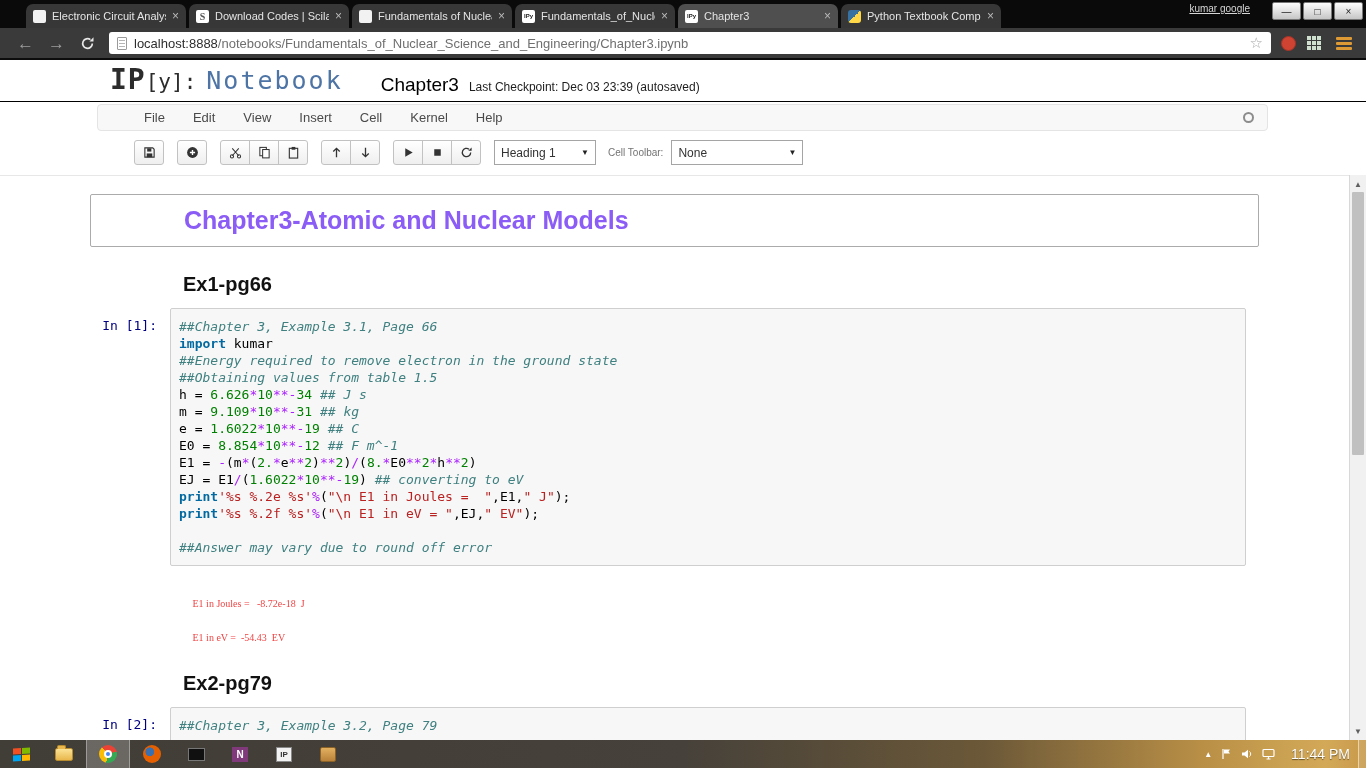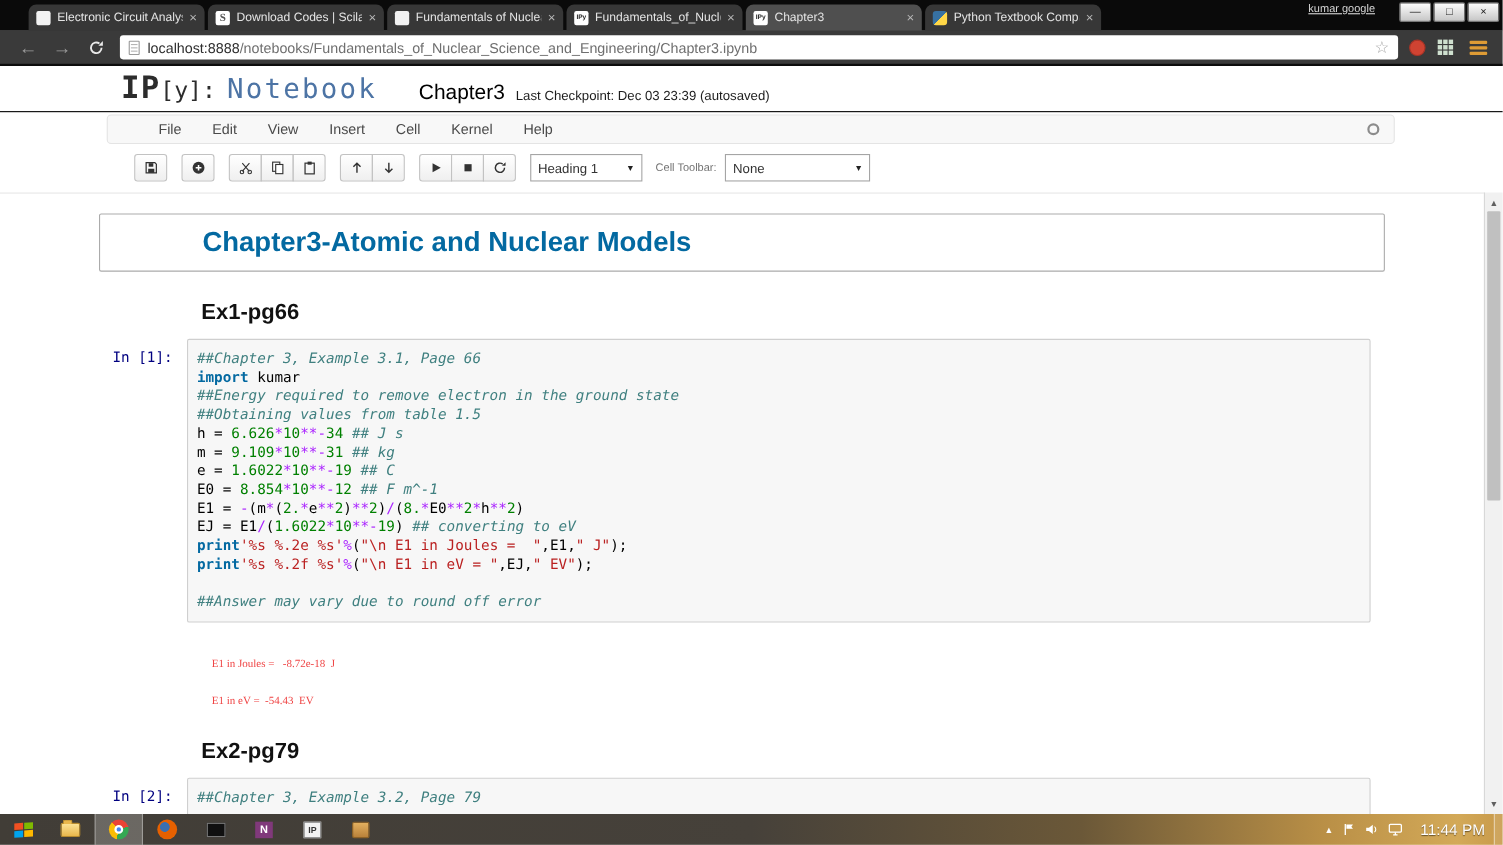--- a/index.html
+++ b/index.html
@@ -47,37 +47,37 @@
   .logo-nb { font-size:25px; color:#4d74a5; margin-left:10px; letter-spacing:2px; }
   .nb-title { font-size:19px; color:#000; margin-left:38px; }
   .nb-checkpoint { font-size:12px; color:#1d1d1d; margin-left:10px; padding-bottom:2px; }
 
   
   .nb-menubar { position:absolute; top:104px; left:97px; width:1171px; height:27px; background:#f8f8f8; border:1px solid #e4e4e4; border-radius:4px; display:flex; align-items:center; padding-left:32px; }
   .menu-item { font-size:13px; color:#4a4a4a; padding:0 14px; }
   .kernel-circle { position:absolute; right:13px; top:7px; width:11px; height:11px; border:2px solid #8c8c8c; border-radius:50%; }
 
   
-  .nb-toolbar { position:absolute; top:139px; left:122px; height:27px; display:flex; align-items:center; }
+  .nb-toolbar { position:absolute; top:139px; left:134px; height:27px; display:flex; align-items:center; }
   .btn-group { display:flex; margin-right:13px; }
   .tb-btn { height:25px; min-width:30px; padding:0 7px; background:linear-gradient(#ffffff,#efefef); border:1px solid #c2c2c2; display:flex; align-items:center; justify-content:center; margin-left:-1px; cursor:default; }
   .btn-group .tb-btn:first-child { border-radius:3px 0 0 3px; margin-left:0; }
   .btn-group .tb-btn:last-child { border-radius:0 3px 3px 0; }
   .btn-group .tb-btn:first-child:last-child { border-radius:3px; }
   .tb-btn svg { width:13px; height:13px; display:block; }
   .tb-select { height:25px; background:#fff; border:1px solid #a5a5a5; display:flex; align-items:center; justify-content:space-between; font-size:12px; color:#333; padding:0 6px; }
   .sel-celltype { width:102px; margin-right:10px; }
   .sel-arrow { font-size:8px; color:#222; }
   .tb-label { font-size:10px; color:#737373; margin:0 8px 0 2px; }
   .sel-ctb { width:132px; }
 
   
   .nb-main { position:absolute; top:175px; left:0; width:1349px; height:565px; background:#fff; border-top:1px solid #e7e7e7; overflow:hidden; }
   .cell-h1box { margin:18px 90px 0 90px; border:1px solid #ababab; border-radius:2px; padding:11px 0; }
-  .cell-h1box h1 { margin-left:93px; font-size:25px; font-weight:bold; color:#0369a1; }
+  .cell-h1box h1 { margin-left:93px; font-size:25px; font-weight:bold; color:#8b5cf6; }
   h2.cell-h2 { margin:26px 0 0 183px; font-size:20px; color:#111; }
   .codecell { display:flex; margin-top:12px; }
   .prompt { width:170px; flex:0 0 170px; text-align:right; padding:10px 13px 0 0; font-family:"DejaVu Sans Mono",monospace; font-size:13px; color:#000080; }
   .inputbox { width:1076px; border:1px solid #cfcfcf; background:#f7f7f7; border-radius:2px; padding:9px 8px; font-family:"DejaVu Sans Mono",monospace; font-size:13px; line-height:17px; }
   .cl { white-space:pre; min-height:17px; }
   .tk-c { color:#408080; font-style:italic; }
   .tk-k { color:#0369a1; font-weight:bold; }
   .tk-n { color:#008000; }
   .tk-o { color:#AA22FF; }
   .tk-s { color:#BA2121; }

